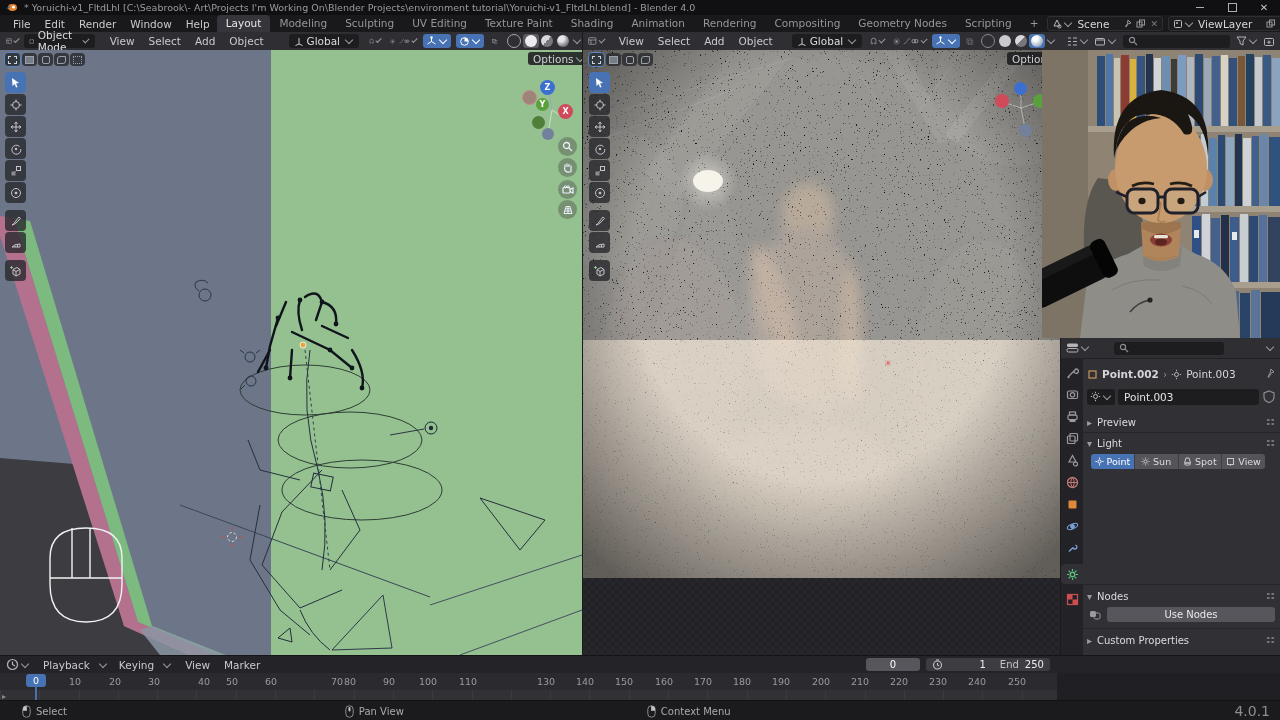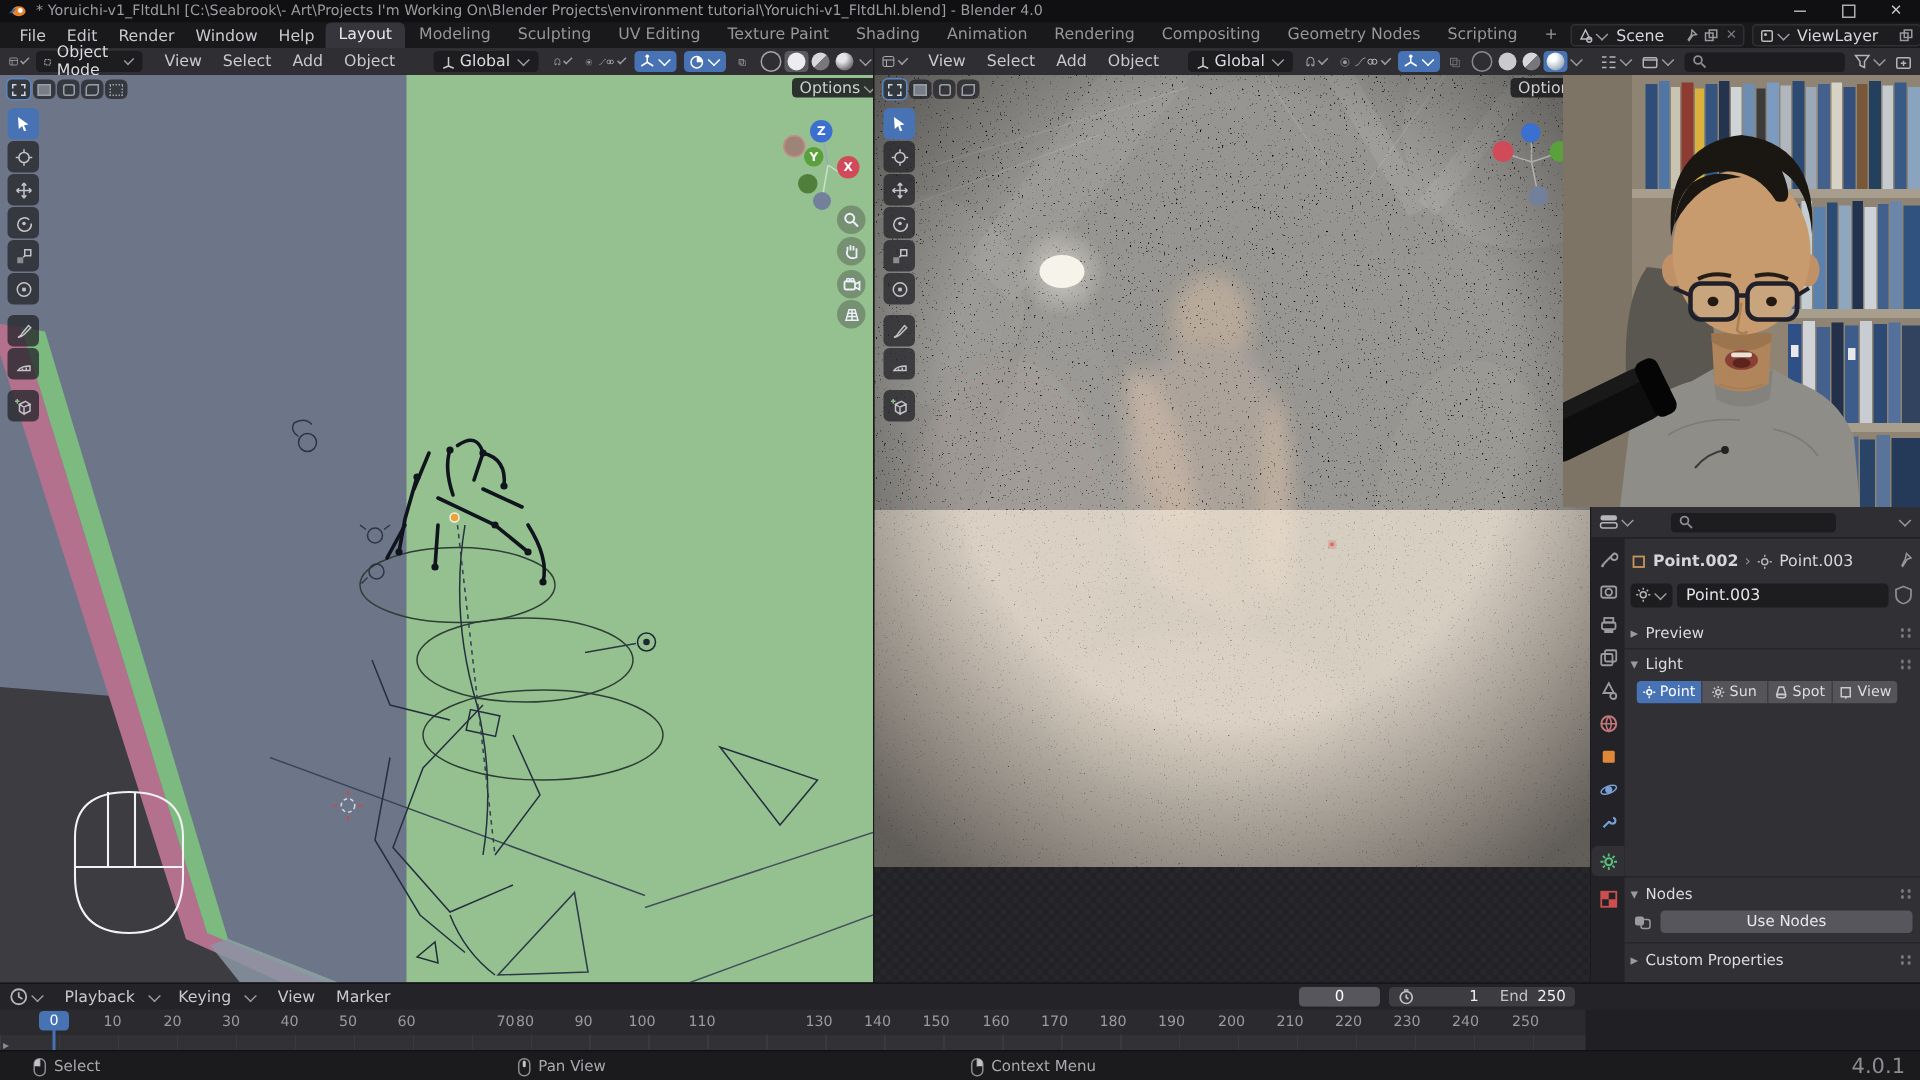--- a/index.html
+++ b/index.html
@@ -962,21 +962,21 @@
           <span style="color:#ededf0;font-size:10px;">250</span>
         </div>
       </div>
     </div>
 
     <div class="abs" style="left:0;top:17px;width:1060px;height:17px;background:#2b2b2f;overflow:hidden;">
       <span class="tick" style="left:36px;">0</span>
       <span class="tick" style="left:75px;">10</span>
       <span class="tick" style="left:115px;">20</span>
       <span class="tick" style="left:154px;">30</span>
-      <span class="tick" style="left:193px;">40</span>
+      <span class="tick" style="left:204px;">40</span>
       <span class="tick" style="left:232px;">50</span>
       <span class="tick" style="left:271px;">60</span>
       <span class="tick" style="left:311px;margin-left:26px;">70</span>
       <span class="tick" style="left:350px;">80</span>
       <span class="tick" style="left:389px;">90</span>
       <span class="tick" style="left:428px;">100</span>
       <span class="tick" style="left:468px;">110</span>
       <span class="tick" style="left:507px;margin-top:45px;">120</span>
       <span class="tick" style="left:546px;">130</span>
       <span class="tick" style="left:585px;">140</span>

